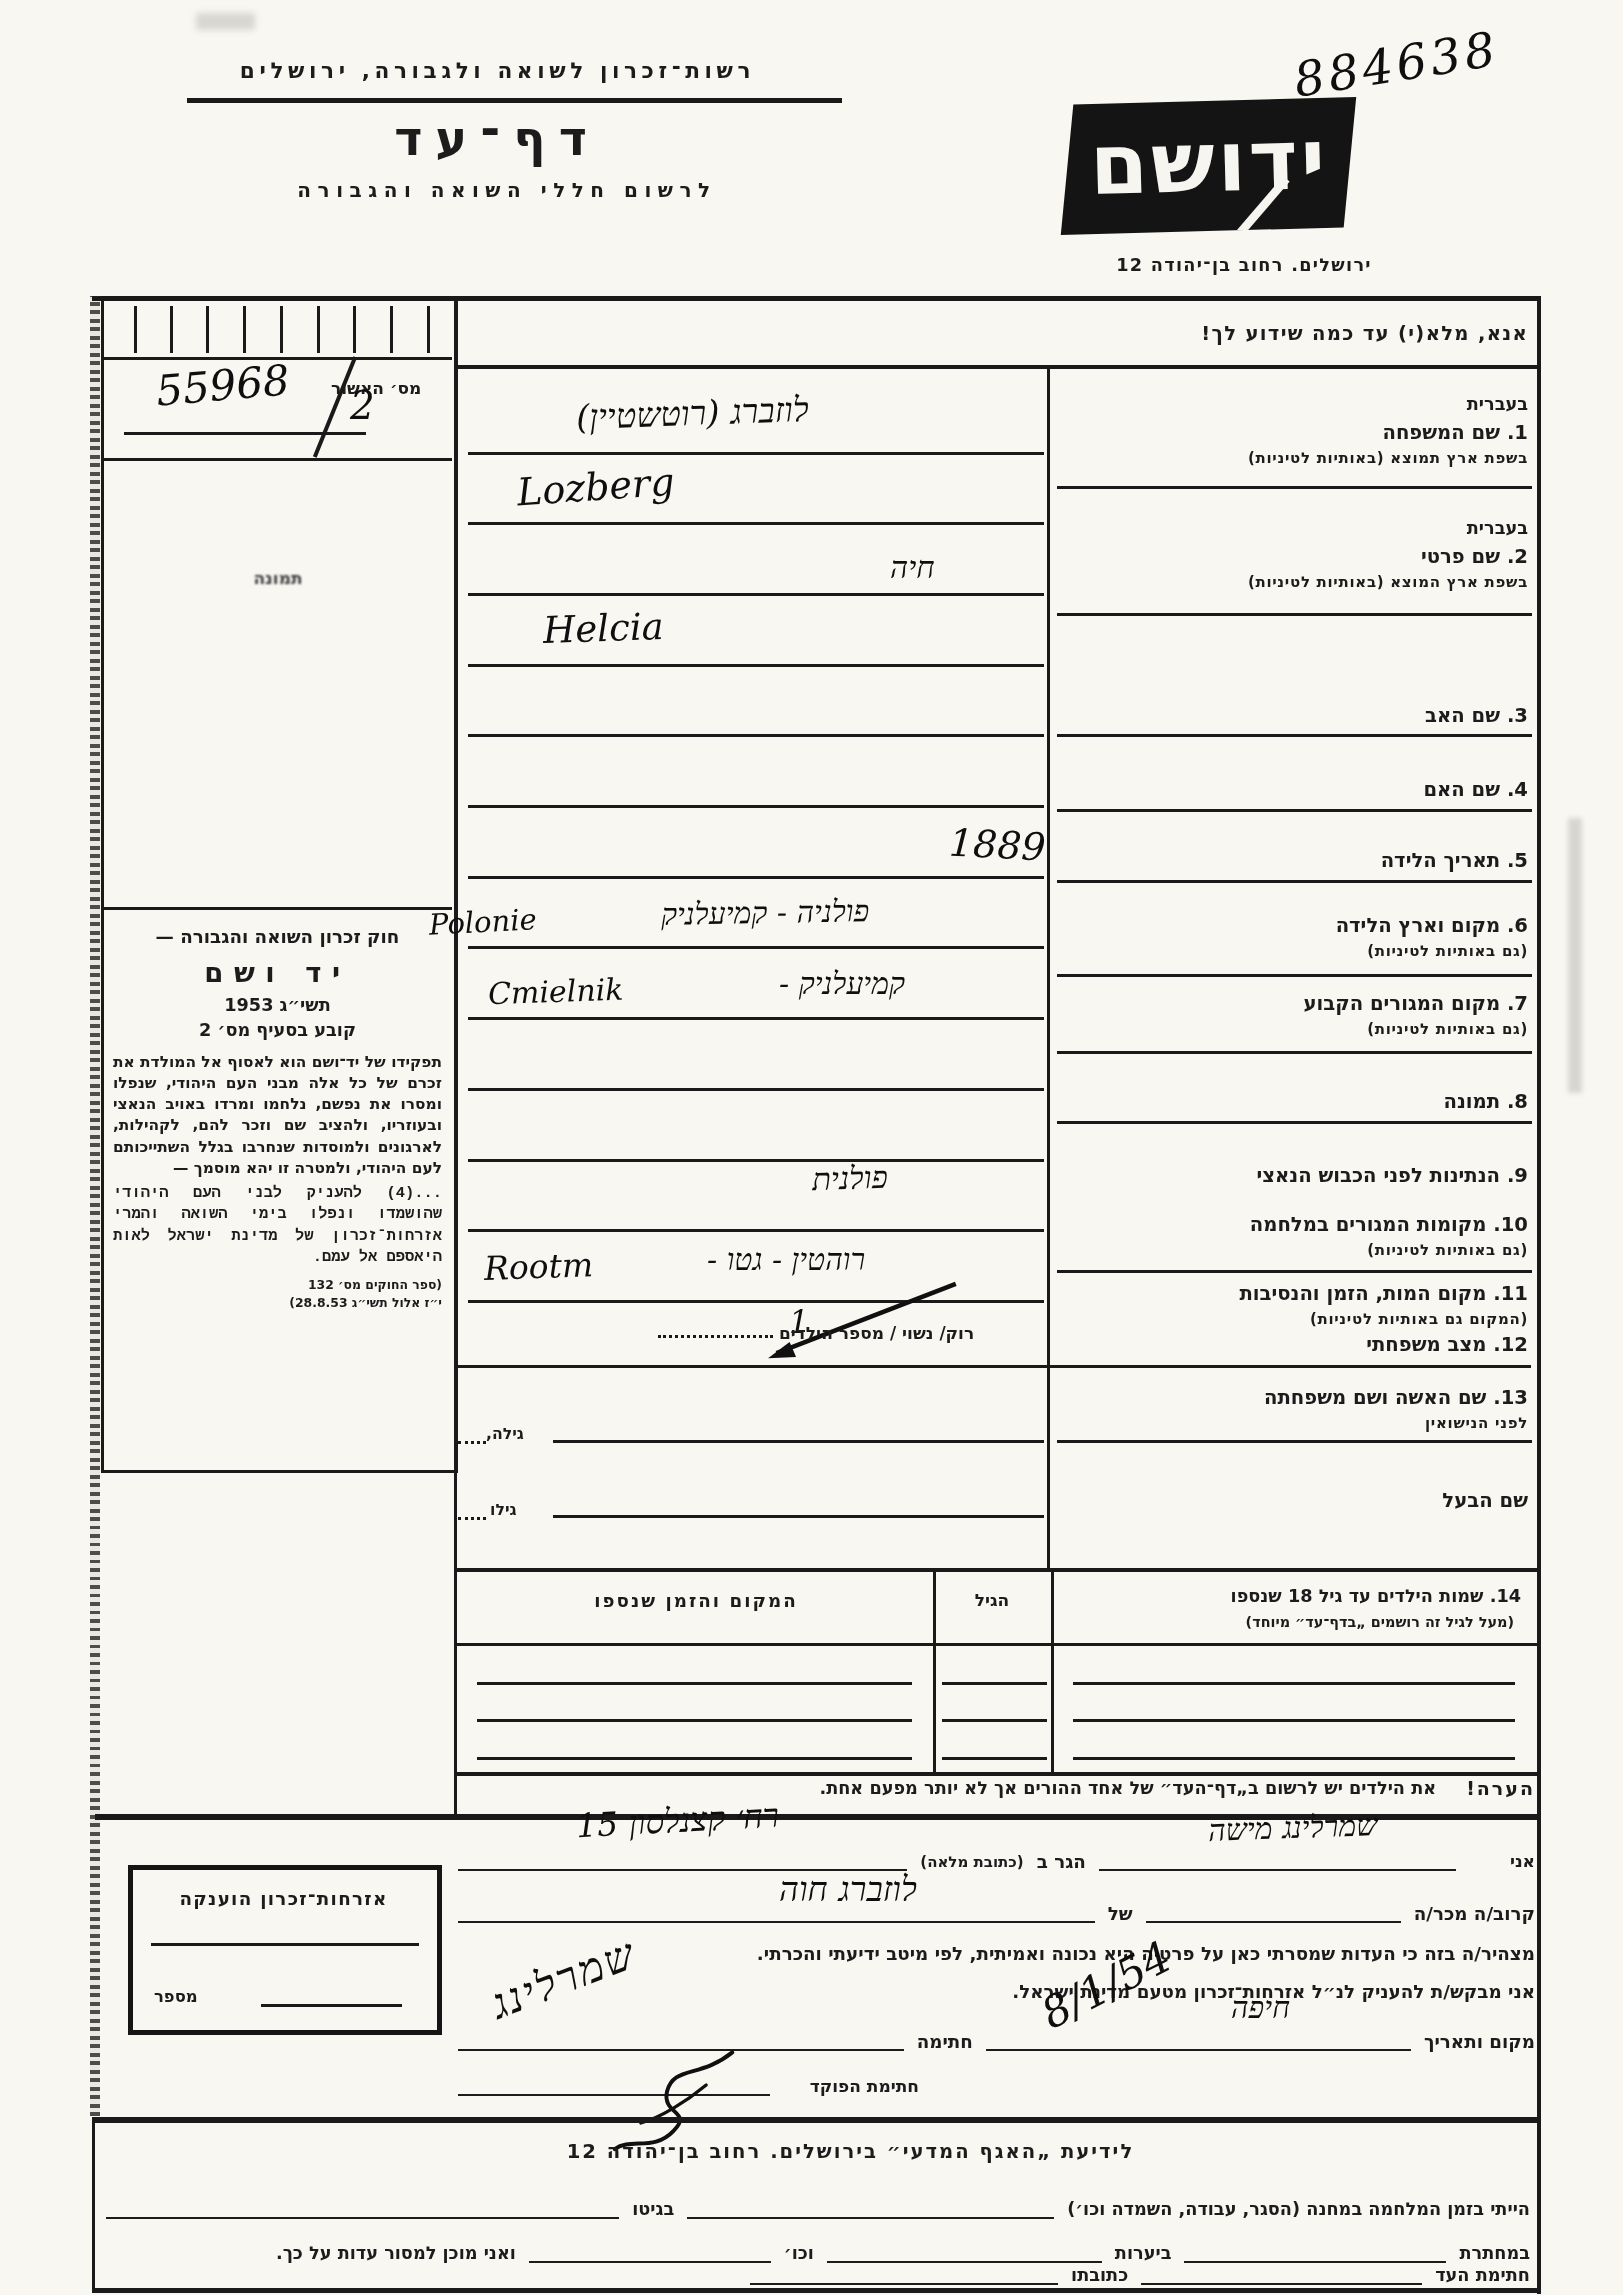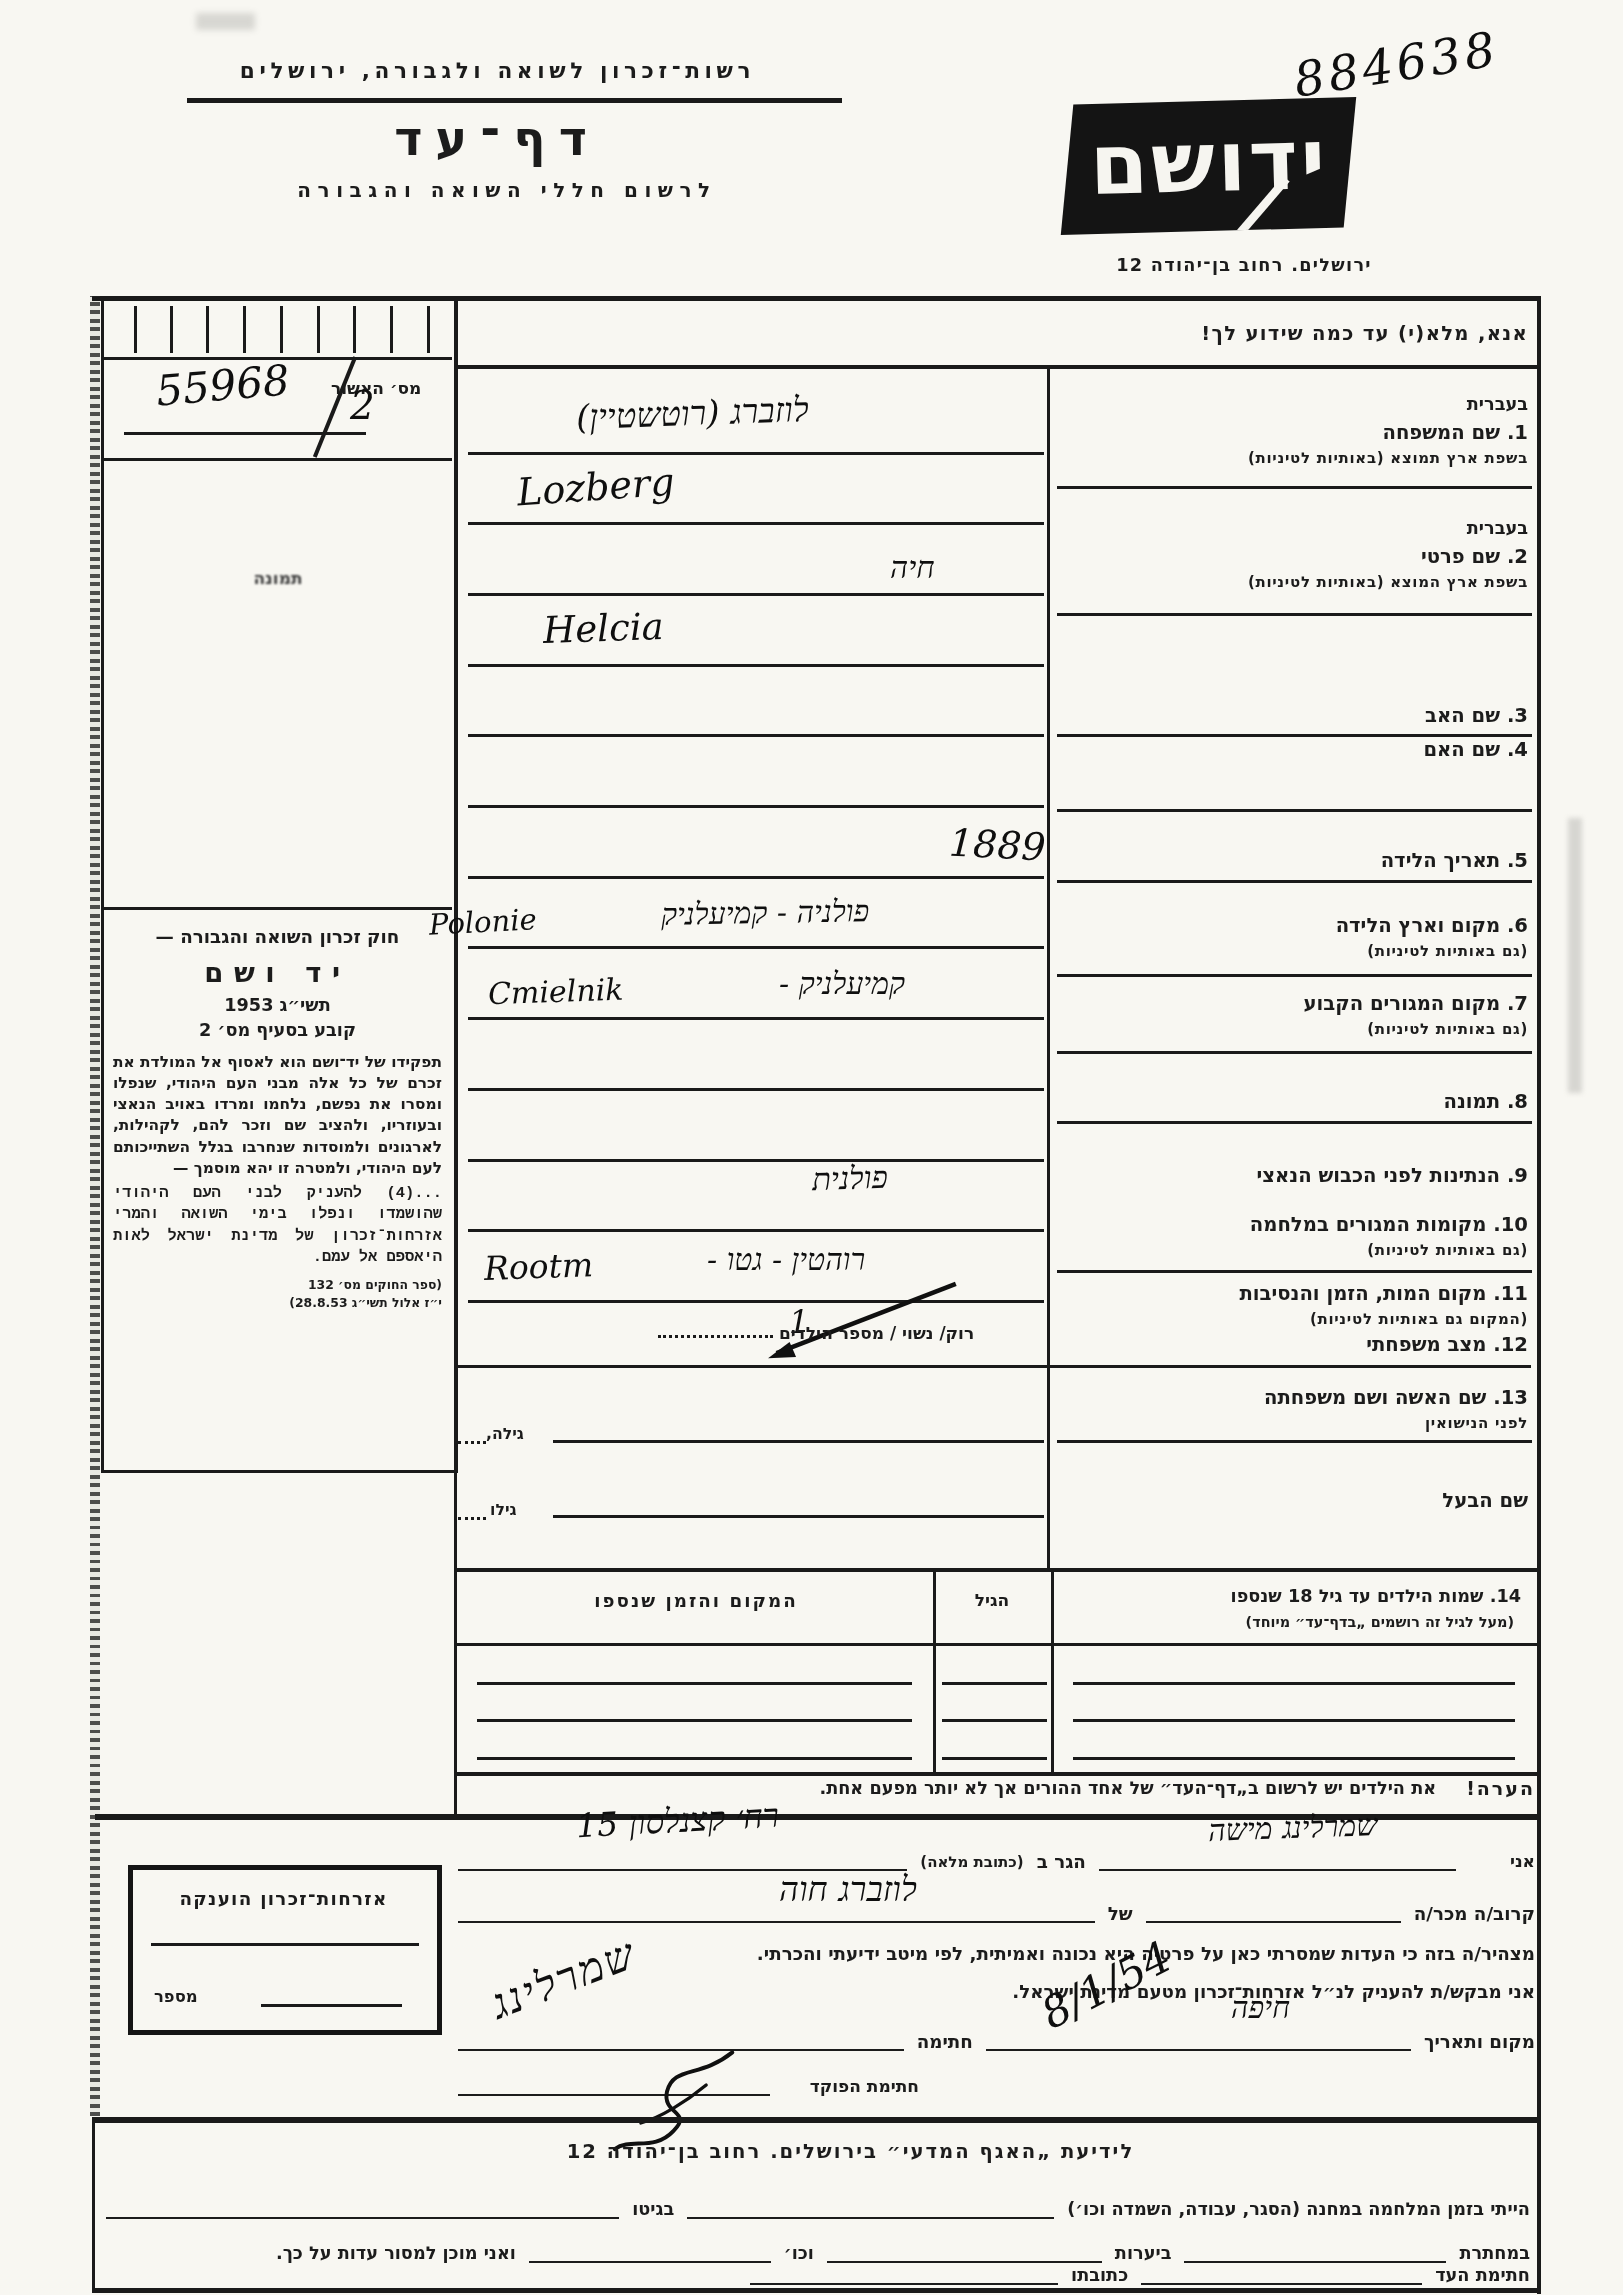--- a/index.html
+++ b/index.html
@@ -158,21 +158,21 @@
     <span class="t main"><span>2.</span> <span>שם פרטי</span></span>
     <span class="t sub">בשפת ארץ המוצא (באותיות לטיניות)</span>
   </div>
   <div class="rule" style="left:1057px;top:613px;width:475px;height:3.3px;"></div>
 
   <div class="lbl" style="top:706px;">
     <span class="t main"><span>3.</span> <span>שם האב</span></span>
   </div>
   <div class="rule" style="left:1057px;top:734px;width:475px;height:3.3px;"></div>
 
-  <div class="lbl" style="top:740px;">
+  <div class="lbl" style="top:780px;">
     <span class="t main"><span>4.</span> <span>שם האם</span></span>
   </div>
   <div class="rule" style="left:1057px;top:809px;width:475px;height:3.3px;"></div>
 
   <div class="lbl" style="top:851px;text-align:right;">
     <span class="t main"><span>5.</span> <span>תאריך הלידה</span></span>
   </div>
   <div class="rule" style="left:1057px;top:880px;width:475px;height:3.3px;"></div>
 
   <div class="lbl" style="top:916px;">

